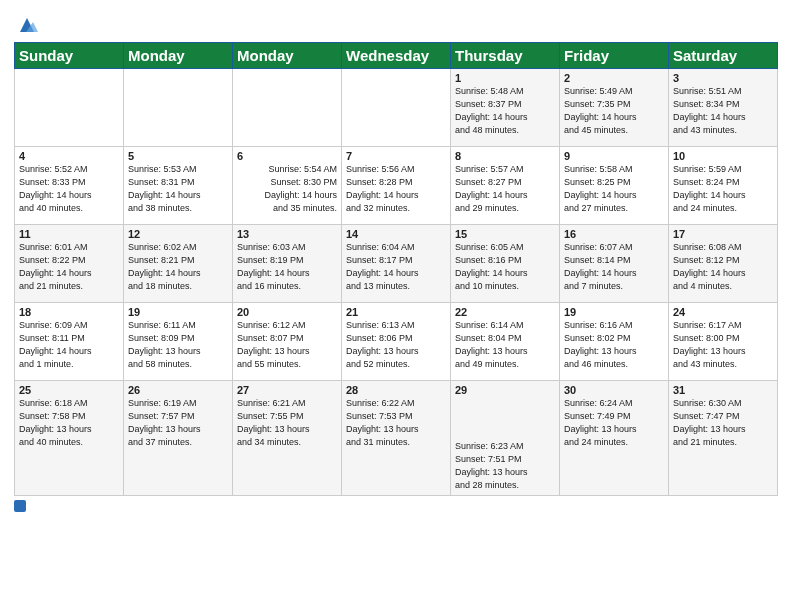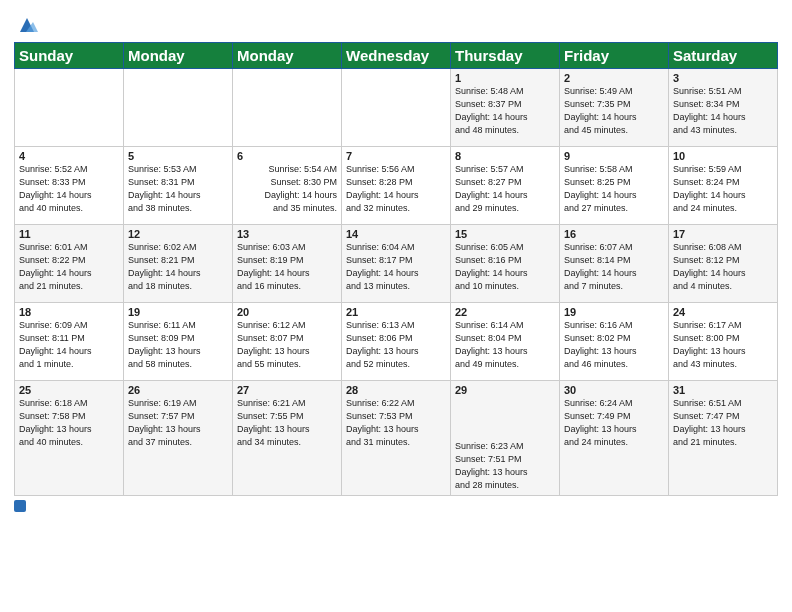--- a/index.html
+++ b/index.html
@@ -361,21 +361,21 @@
           </td>
           <td>
             <span class="day-num">30</span>
             <div class="day-info" style="white-space: pre-line;">Sunrise: 6:24 AM
 Sunset: 7:49 PM
 Daylight: 13 hours
 and 24 minutes.</div>
           </td>
           <td>
             <span class="day-num">31</span>
-            <div class="day-info" style="white-space: pre-line;">Sunrise: 6:51 AM
+            <div class="day-info" style="white-space: pre-line;">Sunrise: 6:30 AM
 Sunset: 7:47 PM
 Daylight: 13 hours
 and 21 minutes.</div>
           </td>
         </tr>
       </tbody>
   </table>
 
   <div class="footer">
     <span class="footer-dot"></span>

